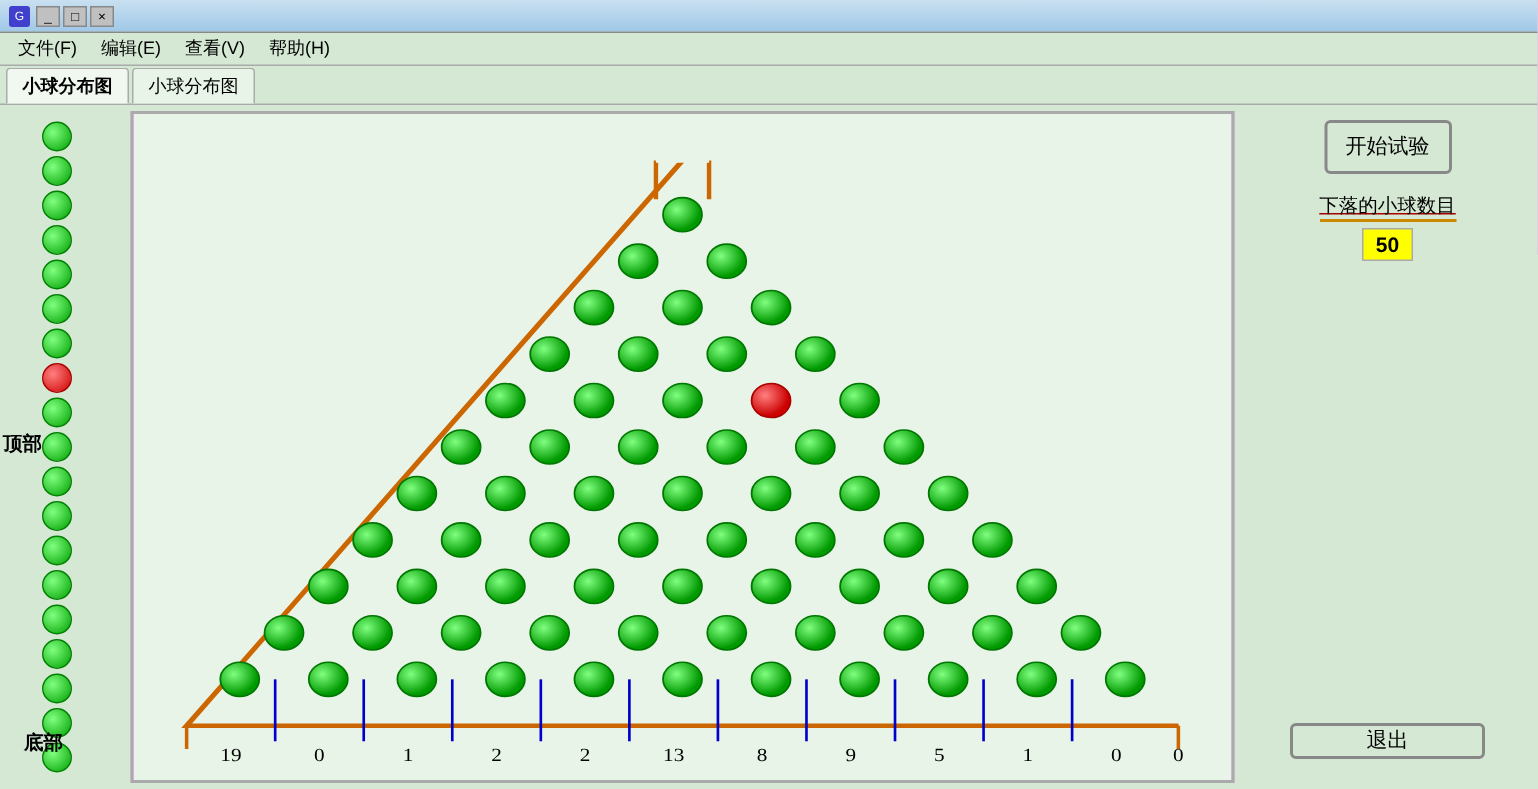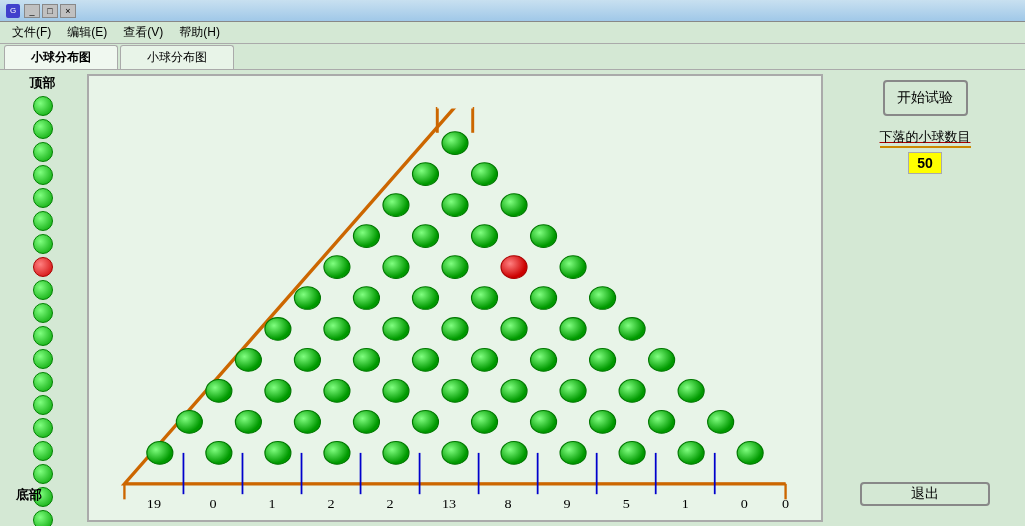--- a/index.html
+++ b/index.html
@@ -72,21 +72,21 @@
     
     .tab-bar {
       background: #d4e8d4;
       height: 26px;
       display: flex;
       align-items: flex-end;
       padding: 0 4px;
       border-bottom: 1px solid #aaa;
     }
     .tab {
-      padding: 3px 26px;
+      padding: 3px 10px;
       border: 1px solid #aaa;
       border-bottom: none;
       background: #e8f4e8;
       cursor: pointer;
       font-size: 12px;
       margin-right: 2px;
       border-radius: 3px 3px 0 0;
     }
     .tab.active {
       background: #f0f8f0;
@@ -96,21 +96,21 @@
     .main-content {
       display: flex;
       width: 1025px;
       height: 456px;
       background: #d4e8d4;
     }
     
     .left-panel {
       width: 85px;
       display: flex;
-      flex-direction: column;
+      flex-direction: row;
       align-items: center;
       padding: 4px 2px;
       position: relative;
     }
     .top-label {
       font-size: 13px;
       font-weight: bold;
       color: #000;
       margin-bottom: 4px;
     }

